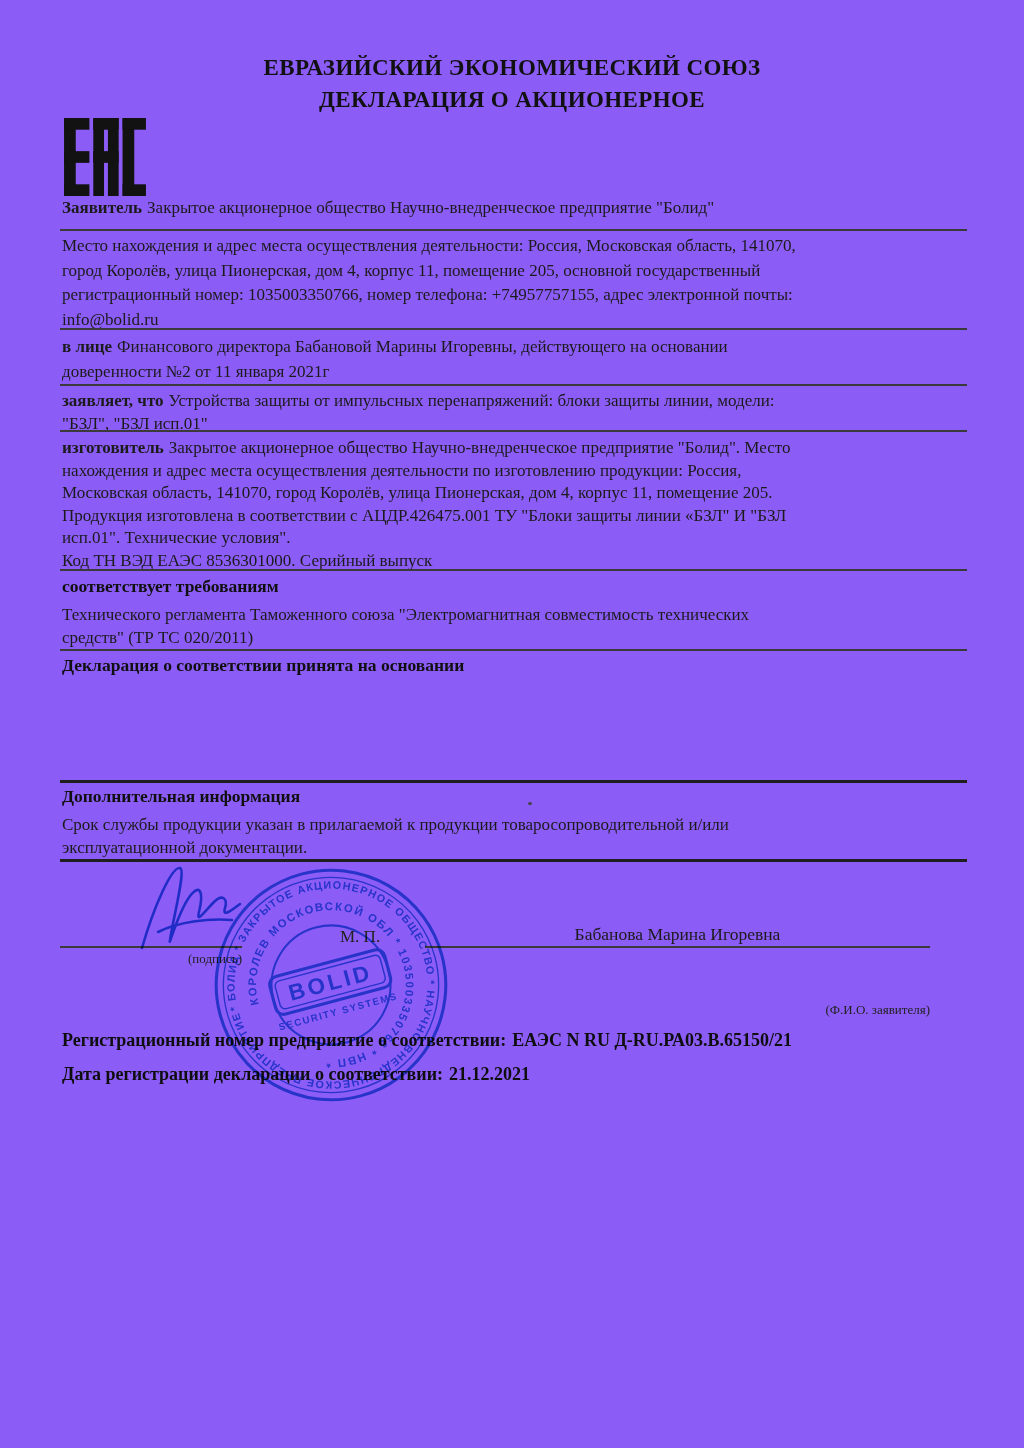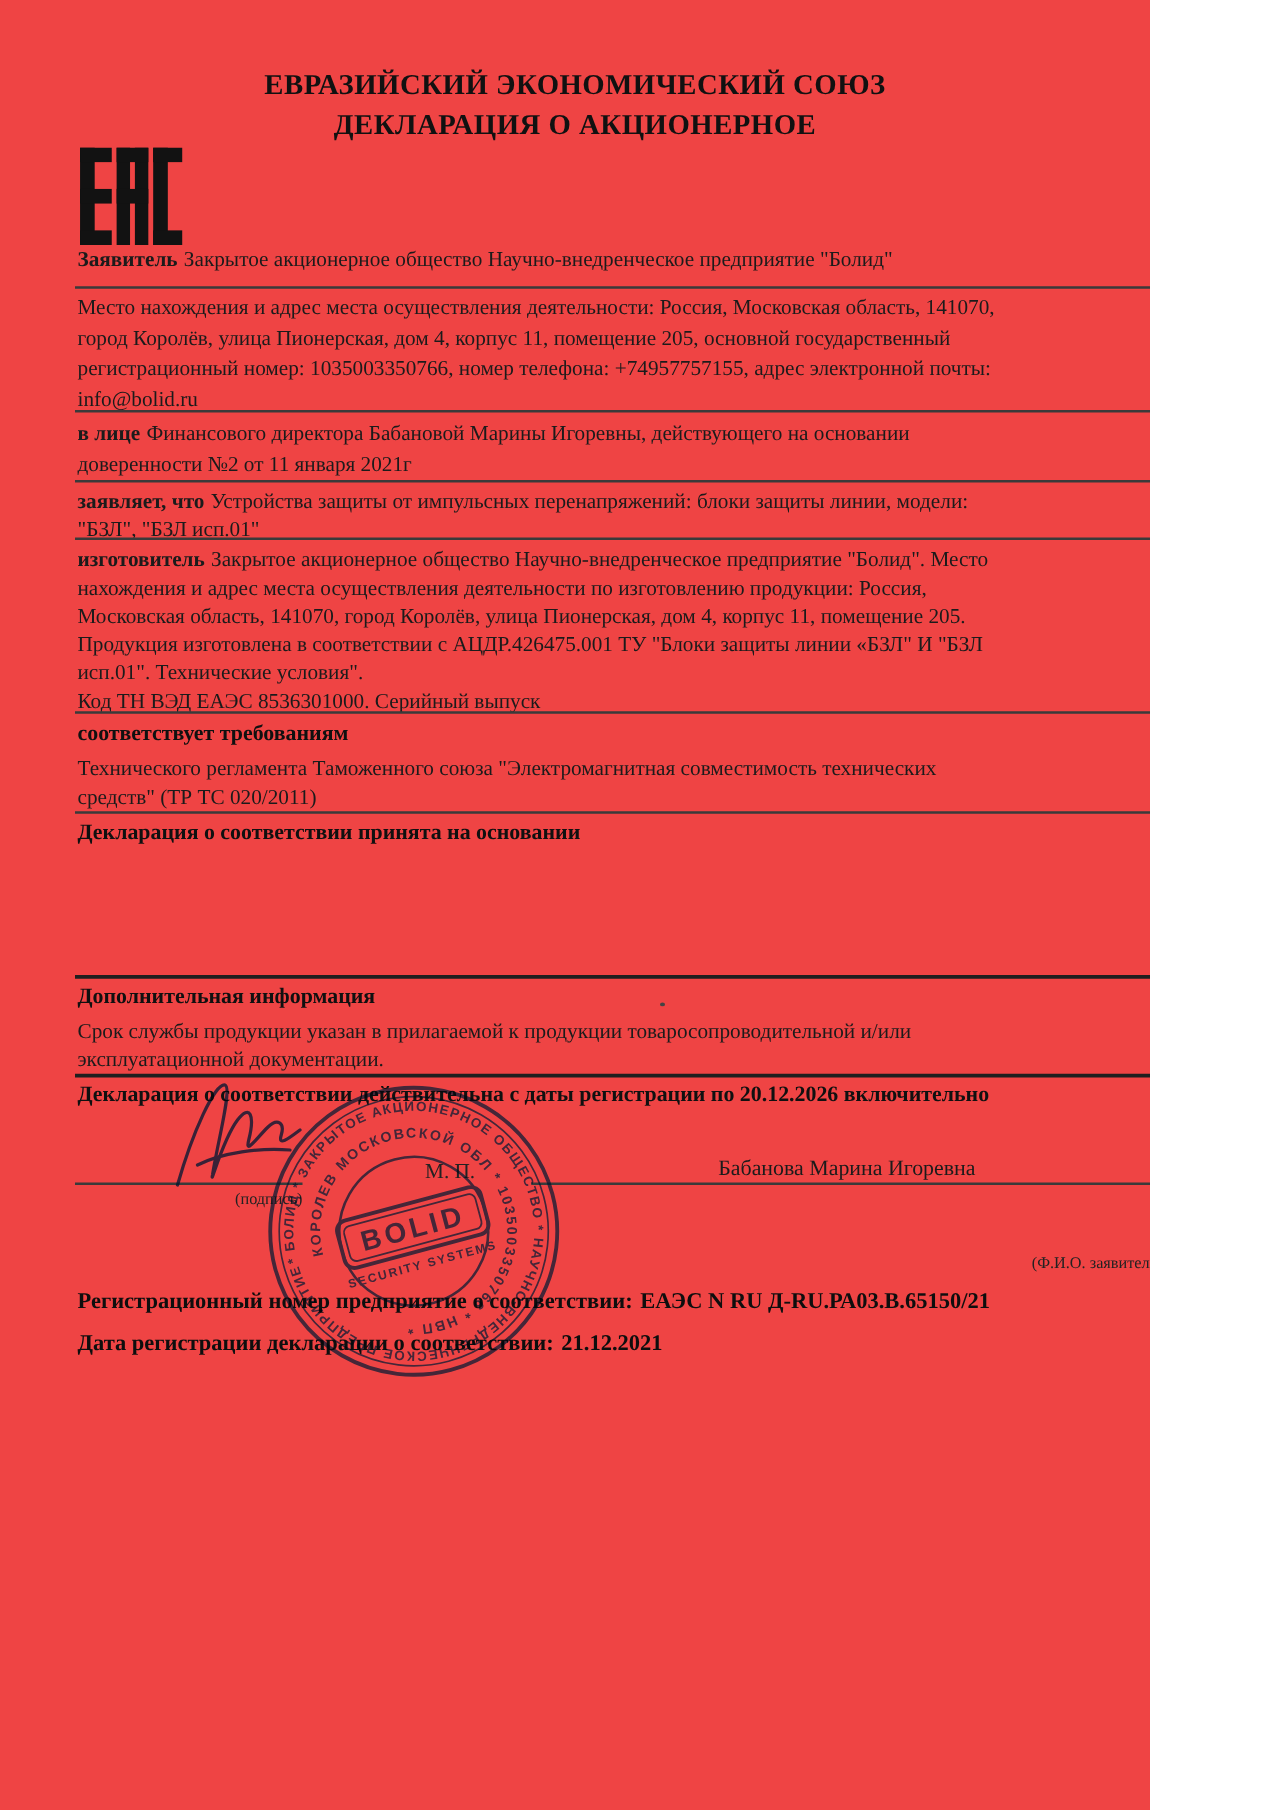--- a/index.html
+++ b/index.html
@@ -1,18 +1,18 @@
 <!DOCTYPE html>
 <html><head>
 <meta charset="utf-8">
 <style>
   html,body{margin:0;padding:0;background:#ffffff;}
   .page{
-    position:relative;width:920px;height:1448px;overflow:hidden;
-    background:#ef4444;color:#1b1b1b;
+    position:relative;width:1024px;height:1448px;overflow:hidden;
+    background:#8b5cf6;color:#1b1b1b;
     font-family:"Liberation Serif", serif;
   }
   .title{position:absolute;left:0;width:100%;text-align:center;font-weight:bold;
          font-size:23px;letter-spacing:.4px;color:#111;}
   .eac{position:absolute;left:64px;top:118px;width:82px;height:78px;}
   .p{position:absolute;left:62px;width:905px;font-size:17px;line-height:24.5px;}
   .txt{white-space:pre-line;}
   .lbl{font-weight:bold;margin-right:5px;}
   .h{position:absolute;left:62px;width:905px;font-weight:bold;font-size:17.5px;color:#101010;}
   .hr{position:absolute;left:60px;width:907px;border-top:2px solid #3a3a3a;height:0;}
@@ -101,21 +101,20 @@
   <div class="hr thick" style="top:780px"></div>
 
   <div class="h" style="top:786px">Дополнительная информация</div>
   <div class="p" style="top:813px;line-height:23px">
     <span class="txt">Срок службы продукции указан в прилагаемой к продукции товаросопроводительной и/или
 эксплуатационной документации.</span>
   </div>
   <div class="dot"></div>
   <div class="hr thick" style="top:859px"></div>
 
-  <div class="h" style="top:865px">Декларация о соответствии действительна с даты регистрации по 20.12.2026 включительно</div>
 
   <div class="hr short-left" style="top:946px"></div>
   <div class="caption" style="left:60px;top:951px;width:182px">(подпись)</div>
   <div class="mp">М. П.</div>
   <div class="name">Бабанова Марина Игоревна</div>
   <div class="hr right" style="top:946px"></div>
   <div class="caption" style="left:425px;top:1002px;width:505px">(Ф.И.О. заявителя)</div>
 
   <svg class="signature" viewBox="0 0 170 105">
     <g fill="none" stroke="#2b6fca" stroke-width="2.6" stroke-linecap="round">

